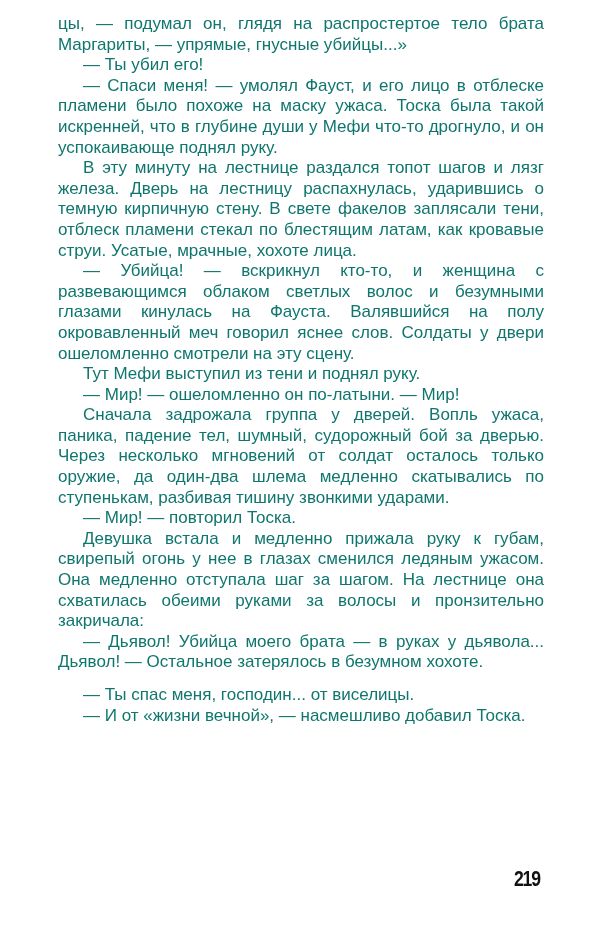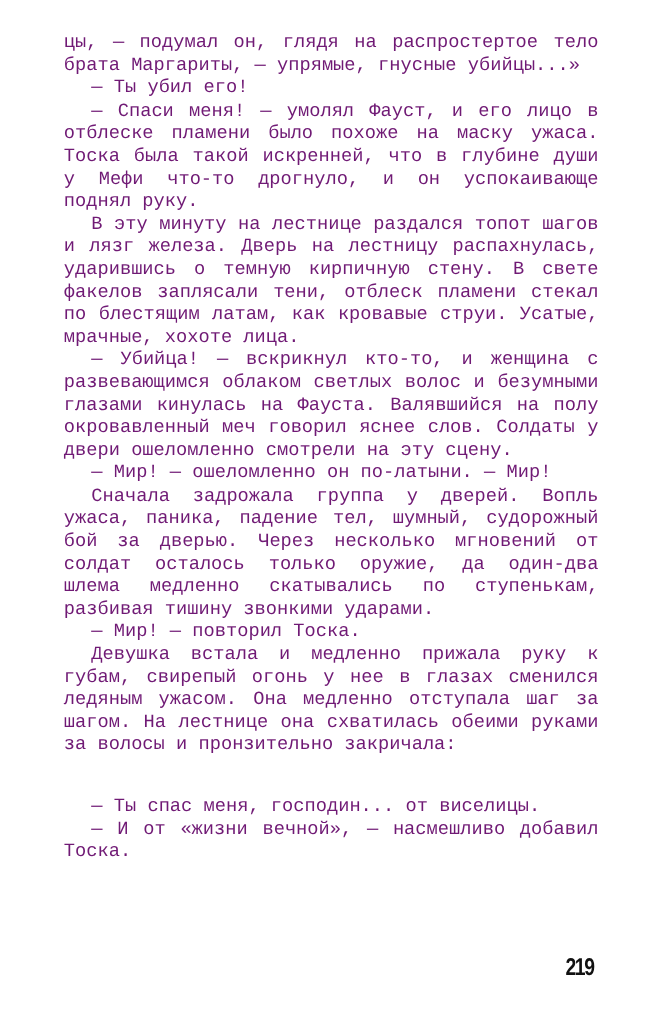--- a/index.html
+++ b/index.html
@@ -1,42 +1,44 @@
 <!DOCTYPE html>
 <html><head>
 <meta charset="utf-8">
 <style>
   html, body { margin:0; padding:0; background:#ffffff; }
   body { width:600px; height:941px; position:relative; overflow:hidden; }
   .page {
-    position:absolute; left:58px; top:30px; width:486px;
-    font-family:Liberation Mono, monospace;
-    font-size:17px; line-height:20.6px; color:#701a75;
+    position:absolute; left:58px; top:14px; width:486px;
+    font-family:Liberation Sans, sans-serif;
+    font-size:17px; line-height:20.6px; color:#0f766e;
     text-align:justify; hyphens:manual;
   }
   .para { margin:0; text-indent:25px; }
   .para.noindent { text-indent:0; }
-  .para.gap { margin-top:35px; }
+  .para.gap { margin-top:12px; }
   .page-number {
     position:absolute; left:514px; top:866px;
     font-family:"Liberation Sans Narrow", "Liberation Sans", sans-serif;
     font-weight:bold; font-size:22px; letter-spacing:-1.5px;
     transform:scaleX(0.8); transform-origin:left top; color:#111;
   }
 </style>
 </head>
 <body>
 
 <div class="page">
   <p class="para noindent">цы, — подумал он, глядя на распростертое тело брата Маргариты, — упрямые, гнусные убийцы...»</p>
   <p class="para">— Ты убил его!</p>
   <p class="para">— Спаси меня! — умолял Фауст, и его лицо в отблеске пламени было похоже на маску ужаса. Тоска была такой искренней, что в глубине души у Мефи что-то дрогнуло, и он успокаивающе поднял руку.</p>
   <p class="para">В эту минуту на лестнице раздался топот шагов и лязг железа. Дверь на лестницу распахнулась, ударившись о темную кирпичную стену. В свете факелов заплясали тени, отблеск пламени стекал по блестящим латам, как кровавые струи. Усатые, мрачные, хохоте лица.</p>
   <p class="para">— Убийца! — вскрикнул кто-то, и женщина с развевающимся облаком светлых волос и безумными глазами кинулась на Фауста. Валявшийся на полу окровавленный меч говорил яснее слов. Солдаты у двери ошеломленно смотрели на эту сцену.</p>
+  <p class="para">Тут Мефи выступил из тени и поднял руку.</p>
   <p class="para">— Мир! — ошеломленно он по-латыни. — Мир!</p>
   <p class="para">Сначала задрожала группа у дверей. Вопль ужаса, паника, падение тел, шумный, судорожный бой за дверью. Через несколько мгновений от солдат осталось только оружие, да один-два шлема медленно скатывались по ступенькам, разбивая тишину звонкими ударами.</p>
   <p class="para">— Мир! — повторил Тоска.</p>
   <p class="para">Девушка встала и медленно прижала руку к губам, свирепый огонь у нее в глазах сменился ледяным ужасом. Она медленно отступала шаг за шагом. На лестнице она схватилась обеими руками за волосы и пронзительно закричала:</p>
+  <p class="para">— Дьявол! Убийца моего брата — в руках у дьявола... Дьявол! — Остальное затерялось в безумном хохоте.</p>
   <p class="para gap">— Ты спас меня, господин... от виселицы.</p>
   <p class="para">— И от «жизни вечной», — насмешливо добавил Тоска.</p>
 </div>
 
 <div class="page-number">219</div>
 
 </body></html>

